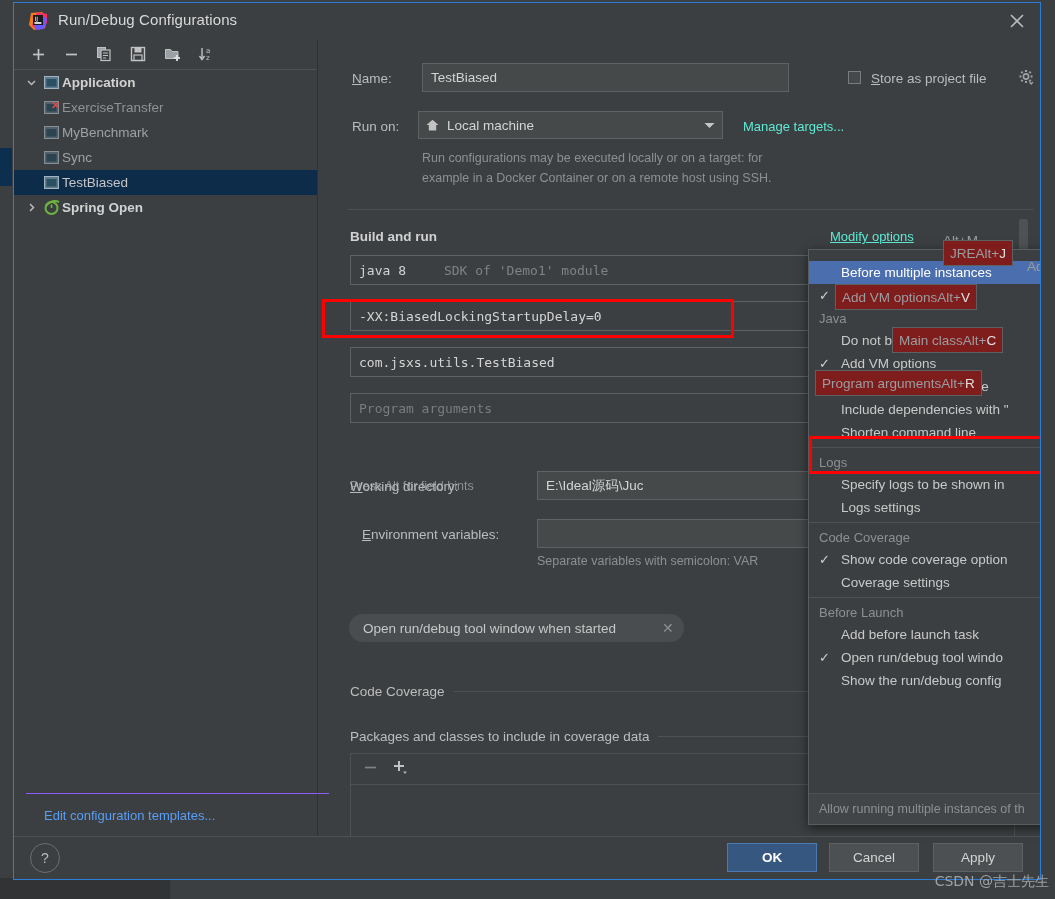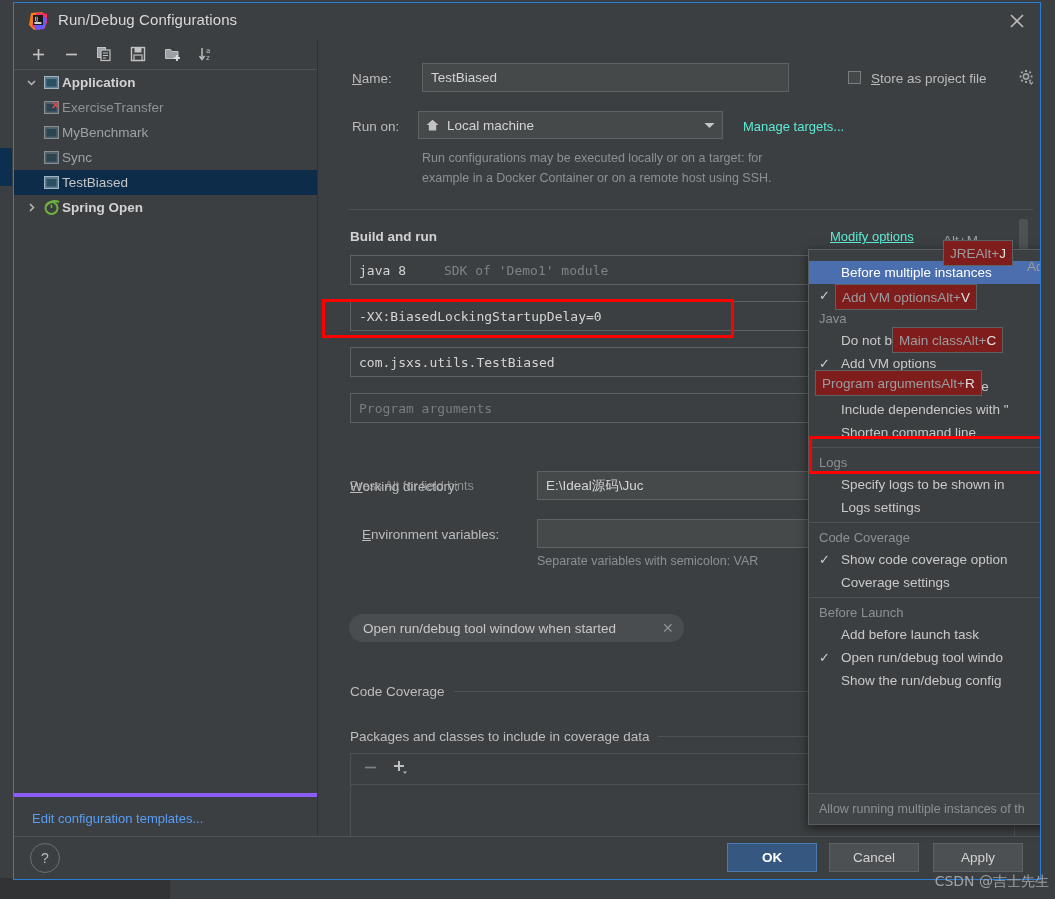--- a/index.html
+++ b/index.html
@@ -39,21 +39,21 @@
   .tree{position:absolute;top:31px;left:0;right:0;bottom:0;}
   .tnode{height:25px;display:flex;align-items:center;position:relative;cursor:pointer;padding-left:8px;box-sizing:border-box;}
   .tnode.sel{background:#0d2c4a;}
   .tw{width:18px;display:flex;align-items:center;justify-content:center;}
   .tw svg{display:block;}
   .ticon{width:22px;display:flex;align-items:center;justify-content:center;position:relative;}
   .tlabel{font-size:13.5px;color:#bfbfbf;}
   .tlabel.grp{font-weight:bold;color:#d2d2d2;}
   .depth1{padding-left:26px;}
   .errmark{position:absolute;left:11px;top:-1px;color:#d05050;font-size:11px;font-weight:bold;line-height:1;}
-  .lp-foot{position:absolute;left:0;bottom:0;width:303px;height:46px;border-top:4px solid #8b5cf6;box-sizing:border-box;}
+  .lp-foot{position:absolute;left:12px;bottom:0;width:303px;height:46px;border-top:1px solid #8b5cf6;box-sizing:border-box;}
   .lp-foot a{position:absolute;left:18px;top:14px;color:#589df6;font-size:13px;text-decoration:none;cursor:pointer;}
 
   
   .formpanel{position:absolute;left:304px;top:36px;right:0;height:800px;overflow:hidden;}
   .form-inner{position:absolute;left:0;top:0;width:1010px;}
   .row{position:absolute;}
   .flabel{color:#bbbbbb;font-size:13.5px;}
   .flabel u{text-decoration:underline;}
   .input{
     background:#45494a;border:1px solid #5e6264;box-sizing:border-box;color:#d4d4d4;

